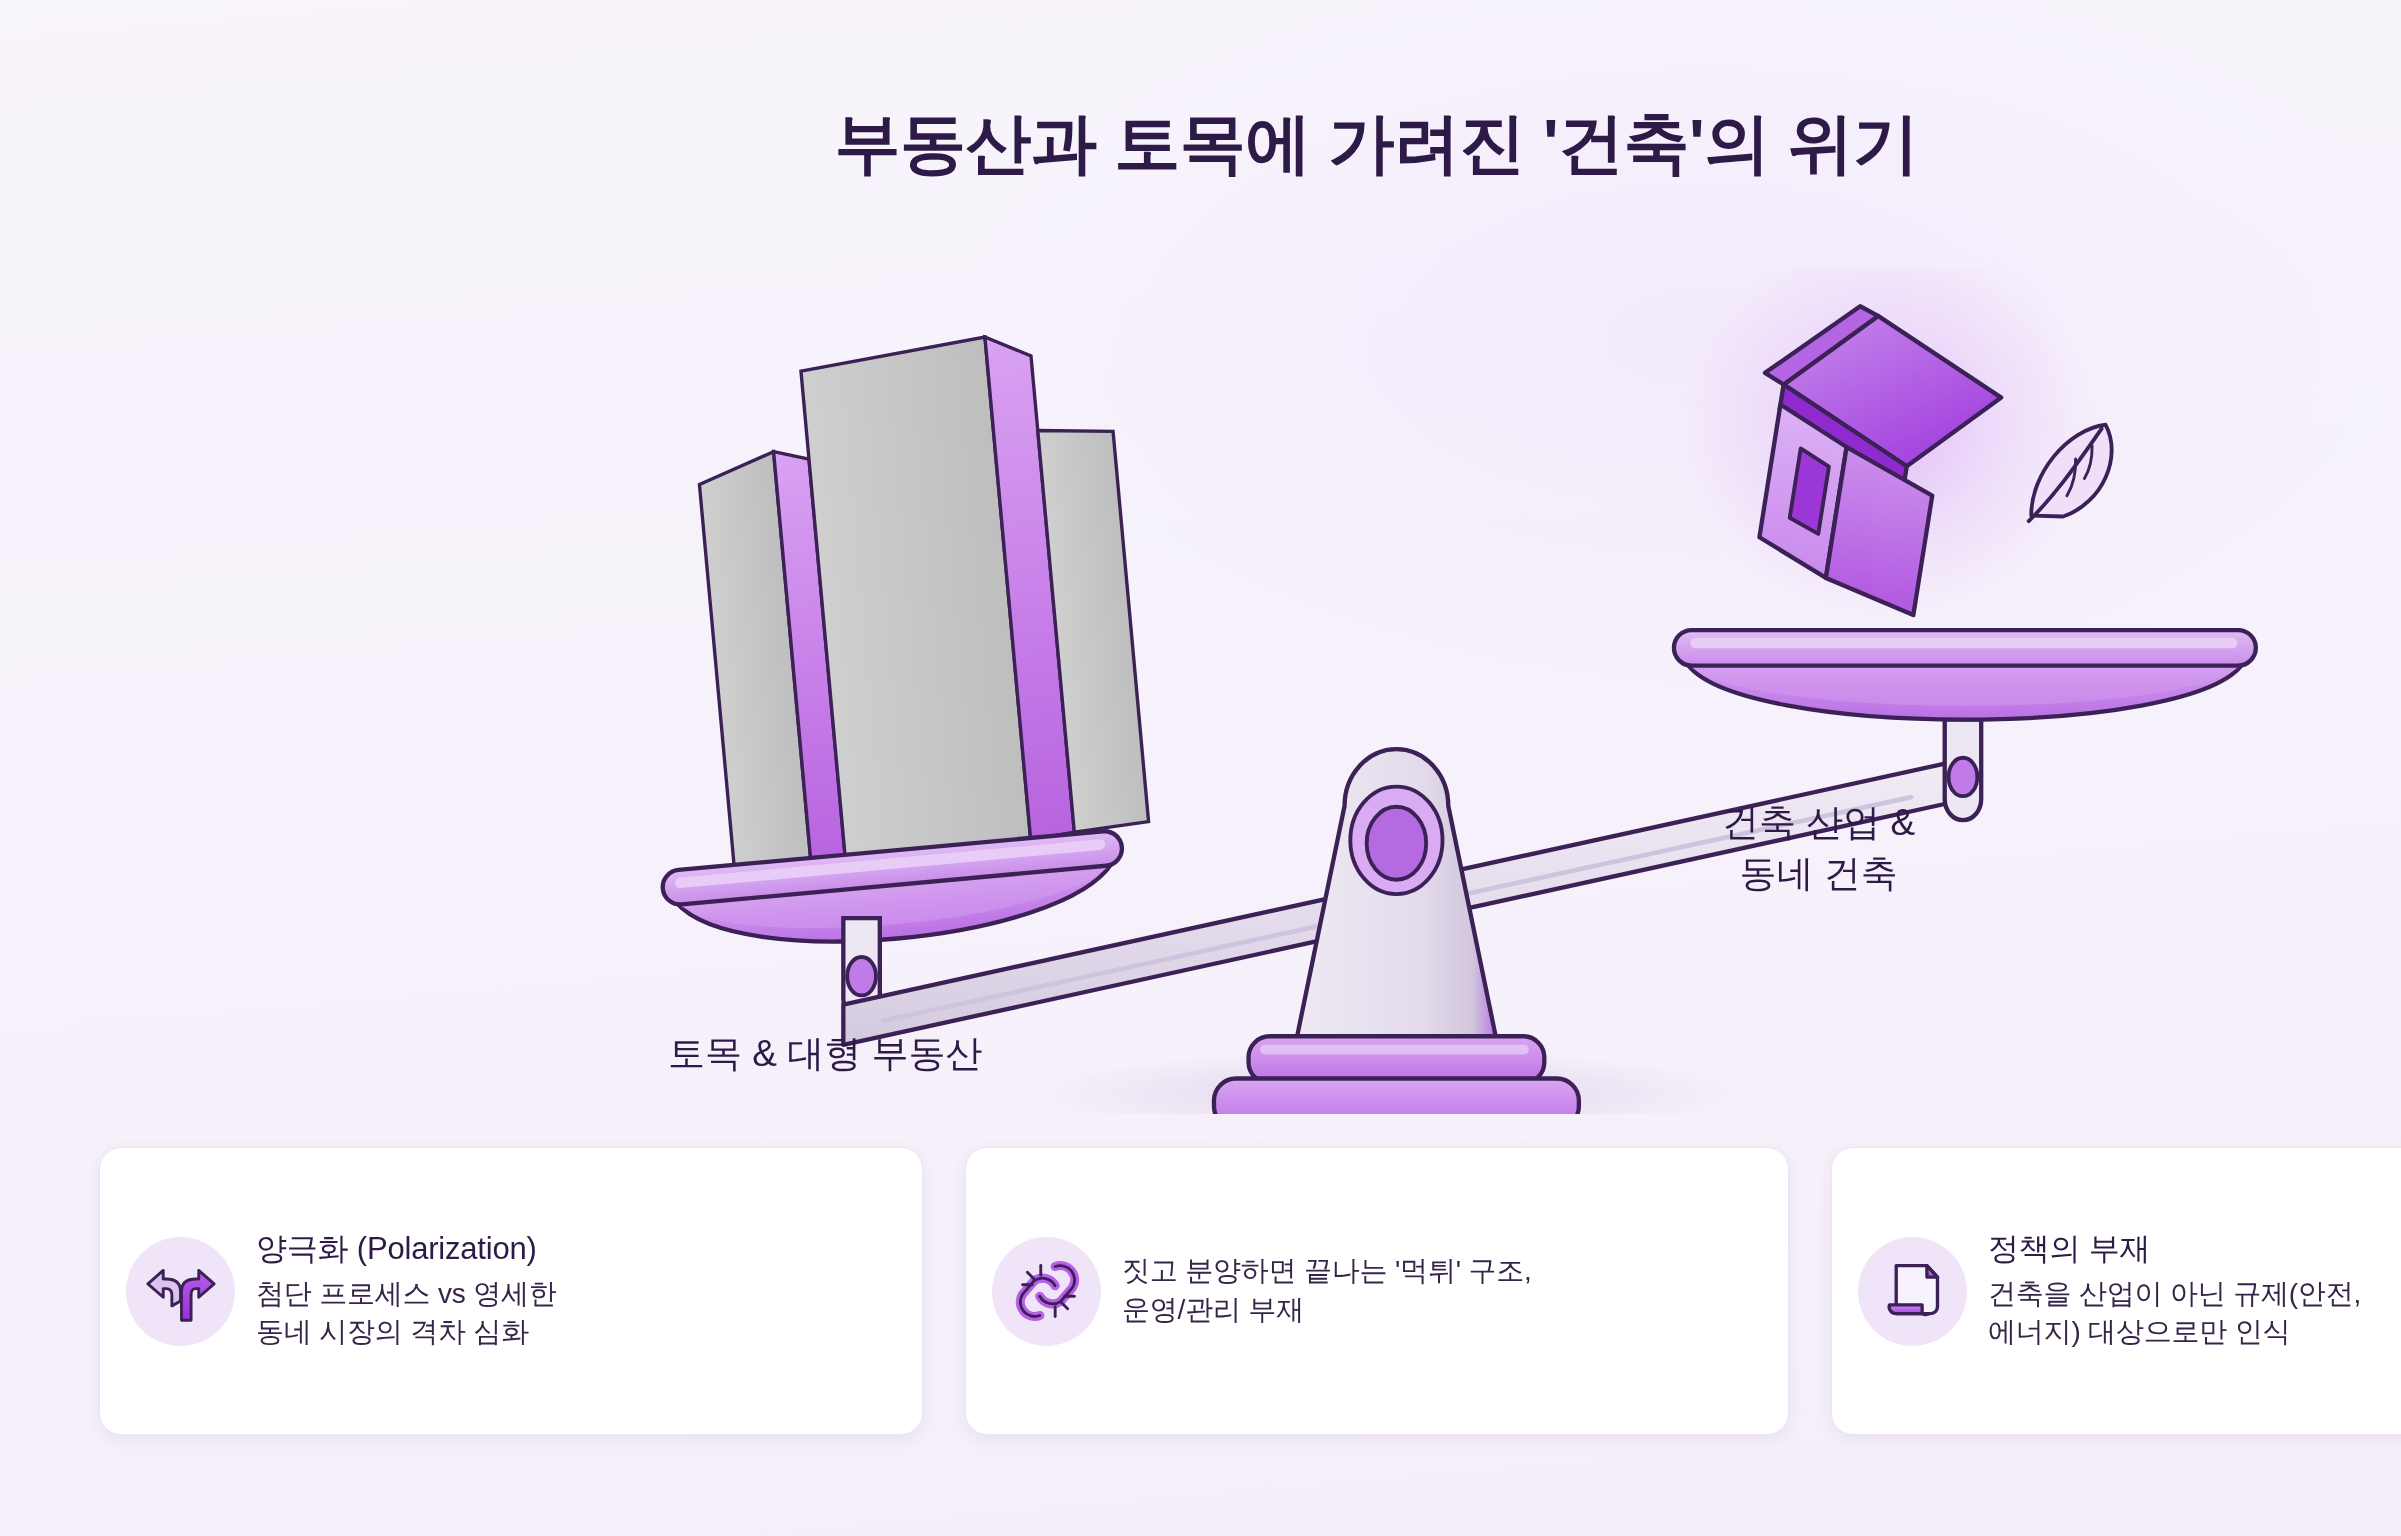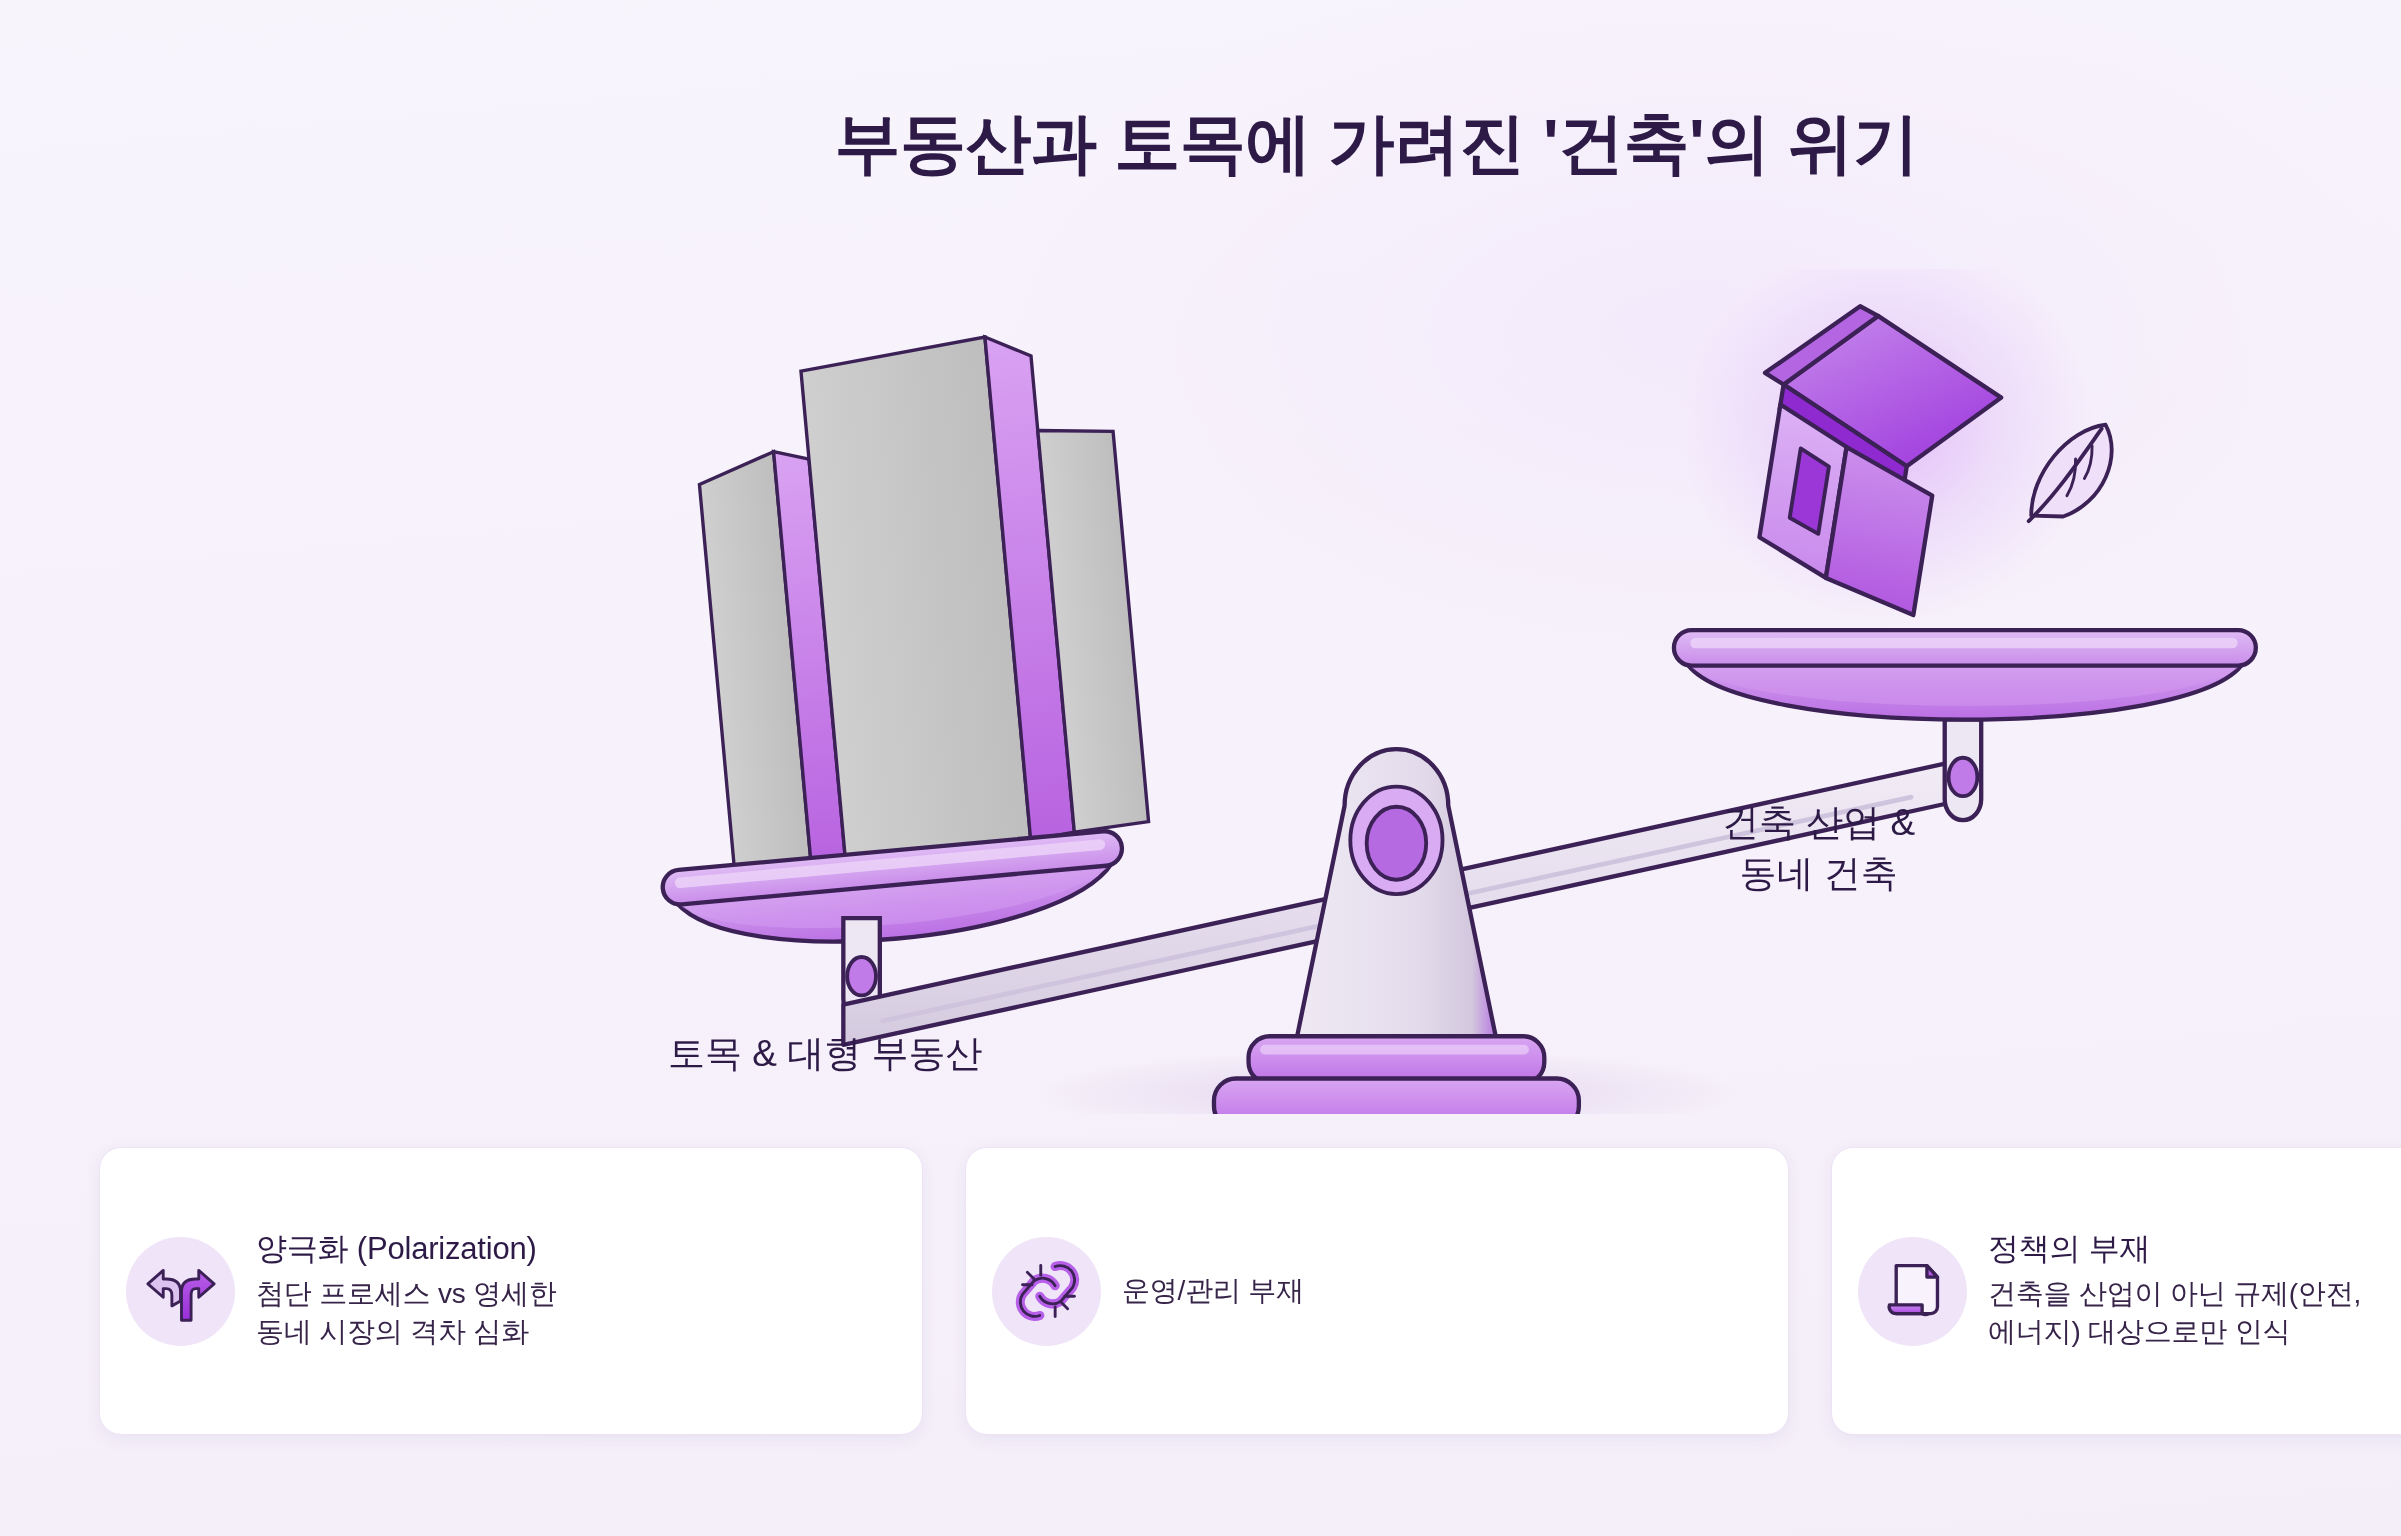--- a/index.html
+++ b/index.html
@@ -273,20 +273,21 @@
             <line x1="34" y1="36" x2="48" y2="50"></line>
             <line x1="24" y1="62" x2="44" y2="62"></line>
             <line x1="92" y1="108" x2="92" y2="128"></line>
             <line x1="104" y1="98" x2="118" y2="112"></line>
             <line x1="112" y1="86" x2="132" y2="86"></line>
           </g>
         </svg>
       </div>
       <div class="card-text">
         <div class="card-body">
+          <span class="ln">짓고 분양하면 끝나는 '먹튀' 구조,</span>
           <span class="ln">운영/관리 부재</span>
         </div>
       </div>
     </div>
 
     <div class="card">
       <div class="card-icon">
         <svg width="72" height="72" viewBox="0 0 150 150">
           <defs>
             <linearGradient id="ic3" x1="0" y1="0" x2="0" y2="1">

